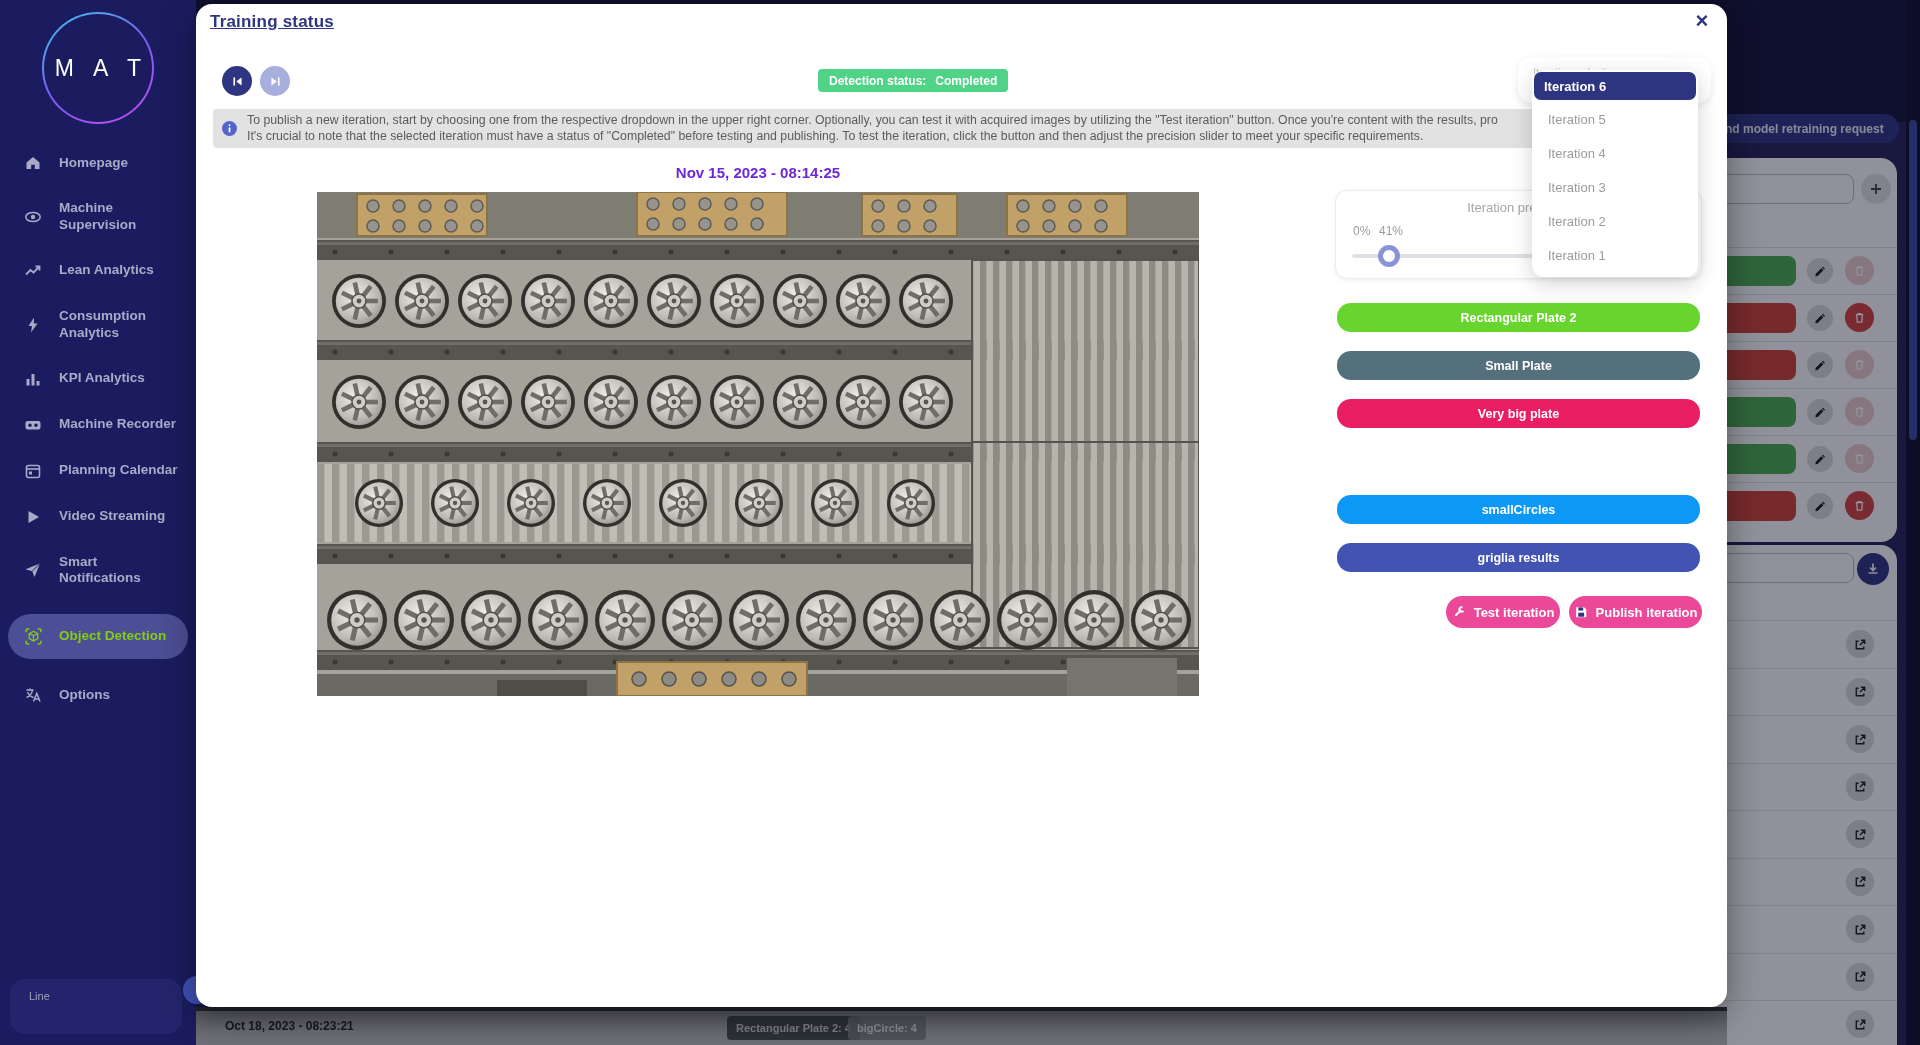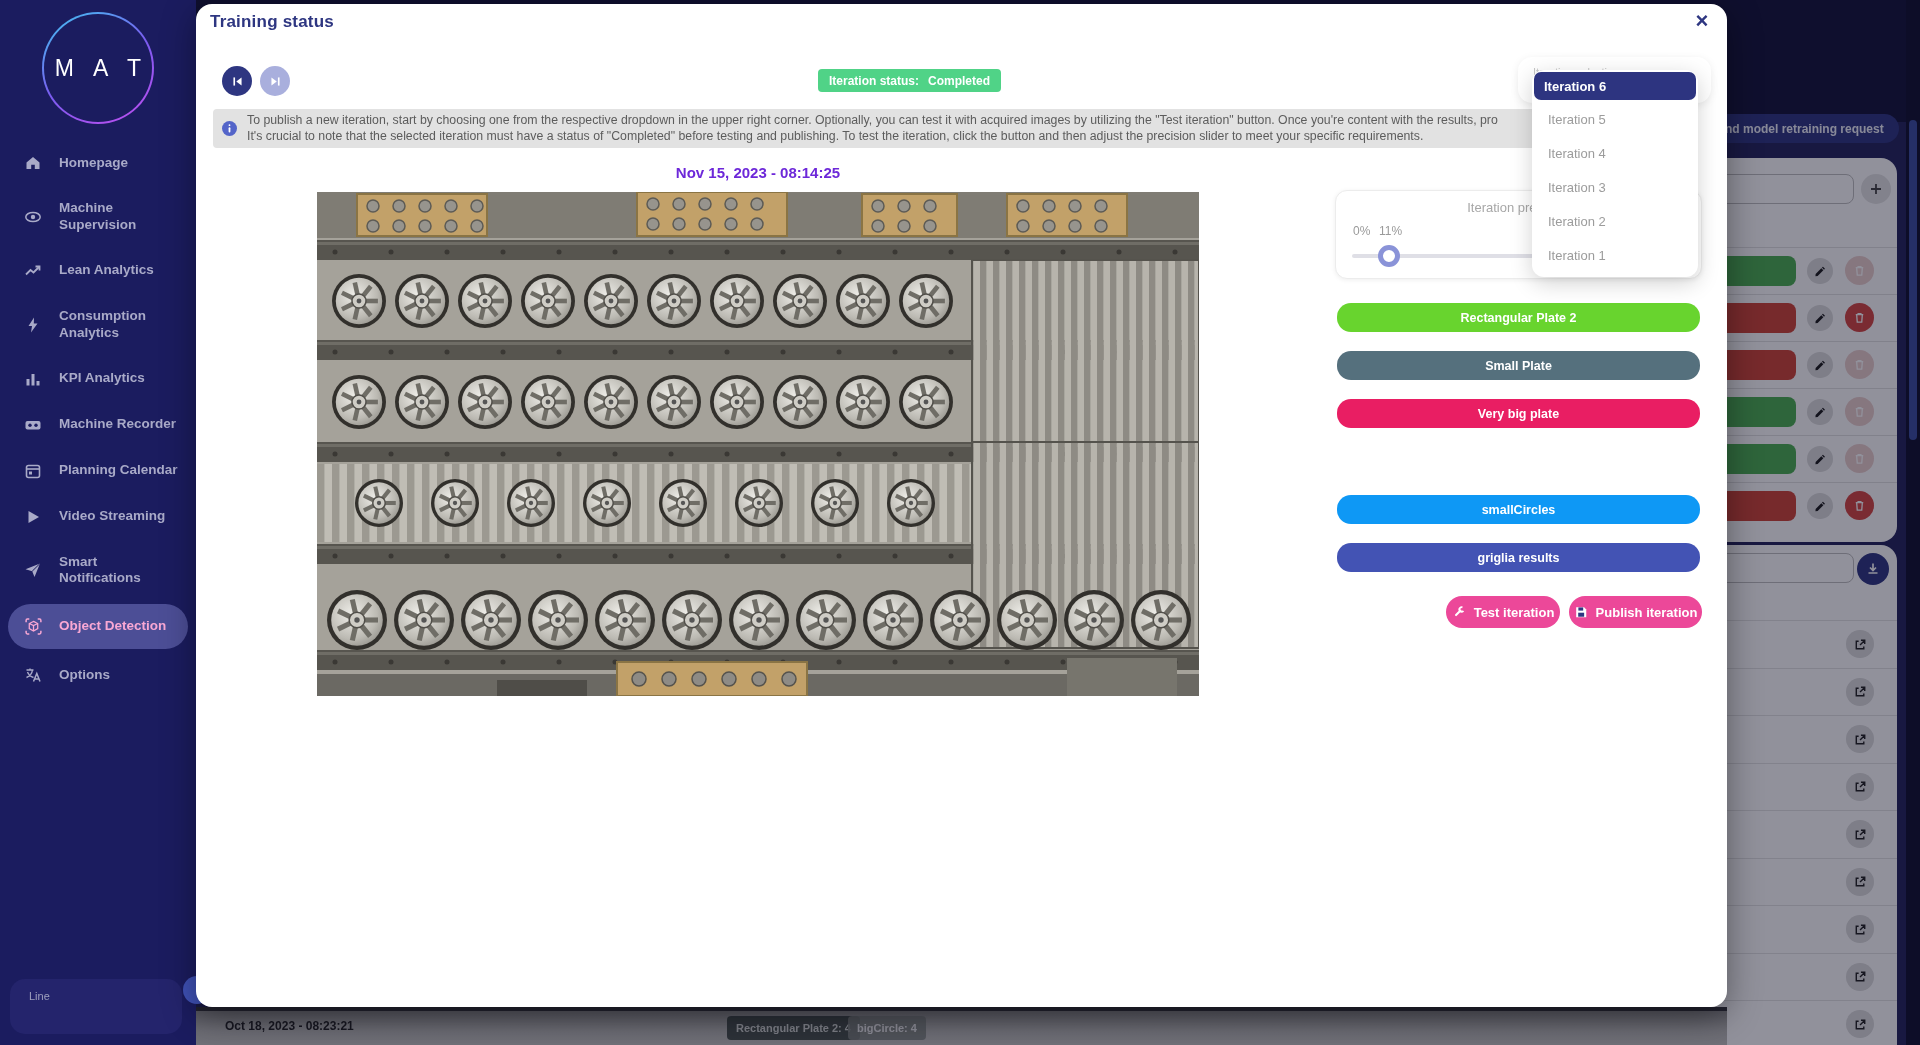--- a/index.html
+++ b/index.html
@@ -8,21 +8,21 @@
 
   
   .sidebar{position:absolute;left:0;top:0;width:196px;height:1045px;background:#1b1c5f;z-index:5;}
   .logo-circle{width:108px;height:108px;border-radius:50%;margin:12px auto 16px;
     background:linear-gradient(#1b1c5f,#1b1c5f) padding-box,linear-gradient(150deg,#3fc8f2,#7a5cf0,#c44df0) border-box;
     border:2.5px solid transparent;display:flex;align-items:center;justify-content:center;}
   .logo-text{color:#fff;font-size:23px;letter-spacing:7px;font-weight:400;padding-left:7px;}
   .side-item{display:flex;align-items:center;gap:15px;padding:14px 10px 14px 24px;color:#abaccab3;
     color:#a9aac8;font-weight:700;font-size:13.5px;line-height:1.25;cursor:pointer;}
   .side-item .s-icon{width:20px;flex:0 0 20px;display:flex;align-items:center;}
-  .side-item.active{background:#4c4e96;border-radius:26px;margin:3px 8px;padding:13px 10px 13px 16px;color:#f9a8d4;}
+  .side-item.active{background:#4c4e96;border-radius:26px;margin:13px 8px;padding:13px 10px 13px 16px;color:#84cc16;}
   .line-box{position:absolute;left:10px;bottom:11px;width:172px;height:55px;background:#24246c;
     border-radius:15px;color:#9fa0be;font-size:11px;padding:11px 0 0 19px;box-sizing:border-box;}
 
   
   .bg-area{position:absolute;left:196px;top:0;width:1724px;height:1045px;background:#23235c;z-index:1;}
   .bg-header{position:absolute;left:0;top:0;width:100%;height:122px;background:#131339;}
   .retrain-btn{position:absolute;left:1499px;top:114px;width:204px;height:29px;background:#2e3681;
     border-radius:15px;color:#eef0fa;font-size:12px;font-weight:700;display:flex;align-items:center;
     justify-content:center;white-space:nowrap;}
   .scrollbar-track{position:absolute;right:0;top:0;width:14px;height:1045px;background:#10102e;}
@@ -55,21 +55,21 @@
     display:flex;align-items:center;padding:0 9px;box-sizing:border-box;}
   .card-tag1{left:531px;background:rgba(52,62,56,.85);color:#d4d8d4;}
   .card-tag2{left:652px;background:rgba(128,133,128,.88);color:#efefef;}
 
   .dim-overlay{position:absolute;left:196px;top:0;width:1724px;height:1045px;background:rgba(10,10,34,.45);z-index:2;}
   .fab-peek{position:absolute;left:183px;top:976px;width:28px;height:28px;border-radius:50%;background:#3f51b5;z-index:6;}
 
   
   .modal{position:absolute;left:196px;top:4px;width:1531px;height:1003px;background:#fff;border-radius:16px;
     z-index:10;box-shadow:0 8px 34px rgba(0,0,0,.4);}
-  .modal-title{position:absolute;left:14px;top:8px;font-size:17px;font-weight:600;color:#2e3681;letter-spacing:.2px;}
+  .modal-title{position:absolute;left:14px;top:8px;font-size:17px;font-weight:600;color:#2e3681;letter-spacing:.2px;text-decoration:underline;}
   .modal-close{position:absolute;right:12px;top:4px;font-size:22px;font-weight:700;color:#2e3681;cursor:pointer;
     width:26px;height:26px;display:flex;align-items:center;justify-content:center;}
   .nav-btn{position:absolute;top:62px;width:30px;height:30px;border-radius:50%;display:flex;align-items:center;justify-content:center;}
   .nav-prev{left:26px;background:#2e3681;}
   .nav-next{left:64px;background:#a9afdd;}
   .status-pill{position:absolute;left:622px;top:65px;height:23px;padding:0 11px;background:#50d387;border-radius:4px;
     color:#fff;font-size:12px;font-weight:700;display:flex;align-items:center;gap:9px;}
   .info-banner{position:absolute;left:17px;top:105px;width:1470px;height:39px;background:#e2e2e2;border-radius:4px;
     display:flex;align-items:center;box-sizing:border-box;padding:0 10px 0 9px;}
   .info-text{font-size:12.3px;color:#5c5c5c;line-height:15.5px;padding-left:10px;flex:1;min-width:0;}
@@ -405,21 +405,21 @@
       </svg>
   </div>
   <div class="nav-btn nav-next">
     <svg width="13" height="13" viewBox="0 0 16 16">
         <rect x="11" y="3" width="2" height="10" fill="#fff"></rect>
         <path d="M3 3 L9.5 8 L3 13 Z" fill="#fff"></path>
       </svg>
   </div>
 
   <div class="status-pill">
-    <span>Iteration status:</span>
+    <span>Detection status:</span>
     <span>Completed</span>
   </div>
 
   <div class="info-banner">
     <svg width="15" height="15" viewBox="0 0 15 15" style="flex:0 0 15px;">
       <circle cx="7.5" cy="7.5" r="7.5" fill="#5465c9"></circle>
         <rect x="6.6" y="3.3" width="1.8" height="1.8" rx="0.9" fill="#fff"></rect>
         <rect x="6.6" y="6.3" width="1.8" height="5.2" rx="0.9" fill="#fff"></rect>
     </svg>
     <div class="info-text">
@@ -1040,21 +1040,21 @@
         <circle cx="442" cy="487" r="7" fill="#8e8b85" stroke="#55534d" stroke-width="1.5"></circle>
         <circle cx="472" cy="487" r="7" fill="#8e8b85" stroke="#55534d" stroke-width="1.5"></circle>
         <rect x="180" y="488" width="90" height="16" fill="#4f4d48"></rect>
         <rect x="750" y="466" width="110" height="38" fill="#77756d"></rect>
       </svg>
   </div>
 
   <div class="prec-panel">
     <div class="prec-label">Iteration precision</div>
     <div class="prec-min">0%</div>
-    <div class="prec-cur">11%</div>
+    <div class="prec-cur">41%</div>
     <div class="prec-track"></div>
     <div class="prec-thumb"></div>
   </div>
 
   <div class="tag-btn" style="top: 299px; background-color: rgb(104, 212, 46);">Rectangular Plate 2</div>
   <div class="tag-btn" style="top: 347px; background-color: rgb(85, 112, 125);">Small Plate</div>
   <div class="tag-btn" style="top: 395px; background-color: rgb(233, 30, 99);">Very big plate</div>
   <div class="tag-btn" style="top: 491px; background-color: rgb(14, 152, 245);">smallCircles</div>
   <div class="tag-btn" style="top: 539px; background-color: rgb(67, 83, 180);">griglia results</div>
 

